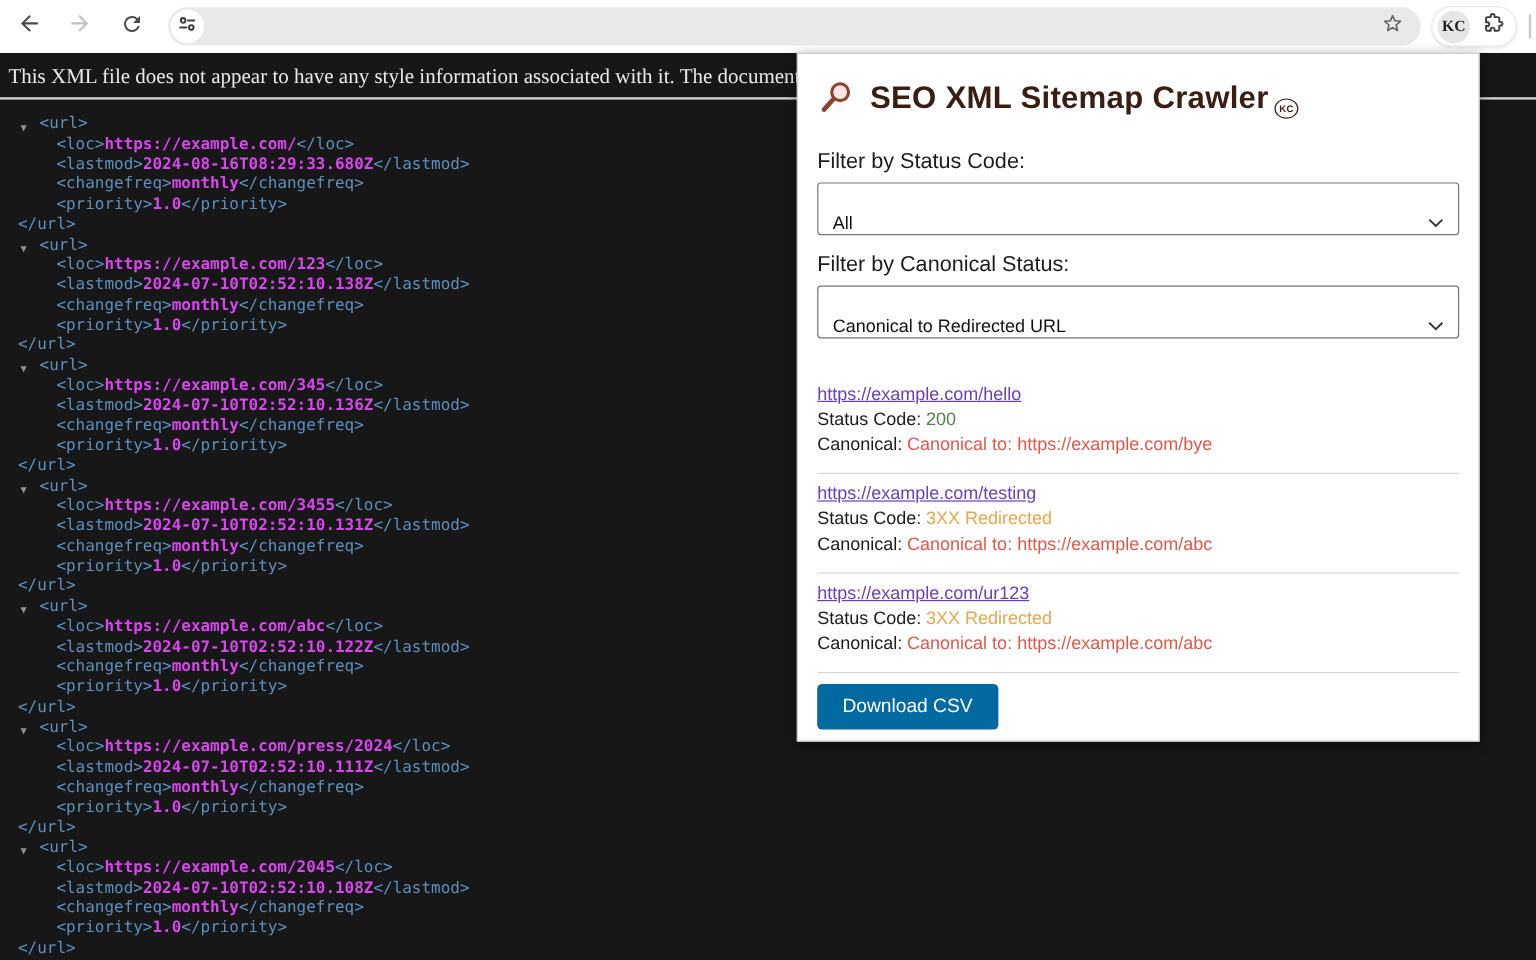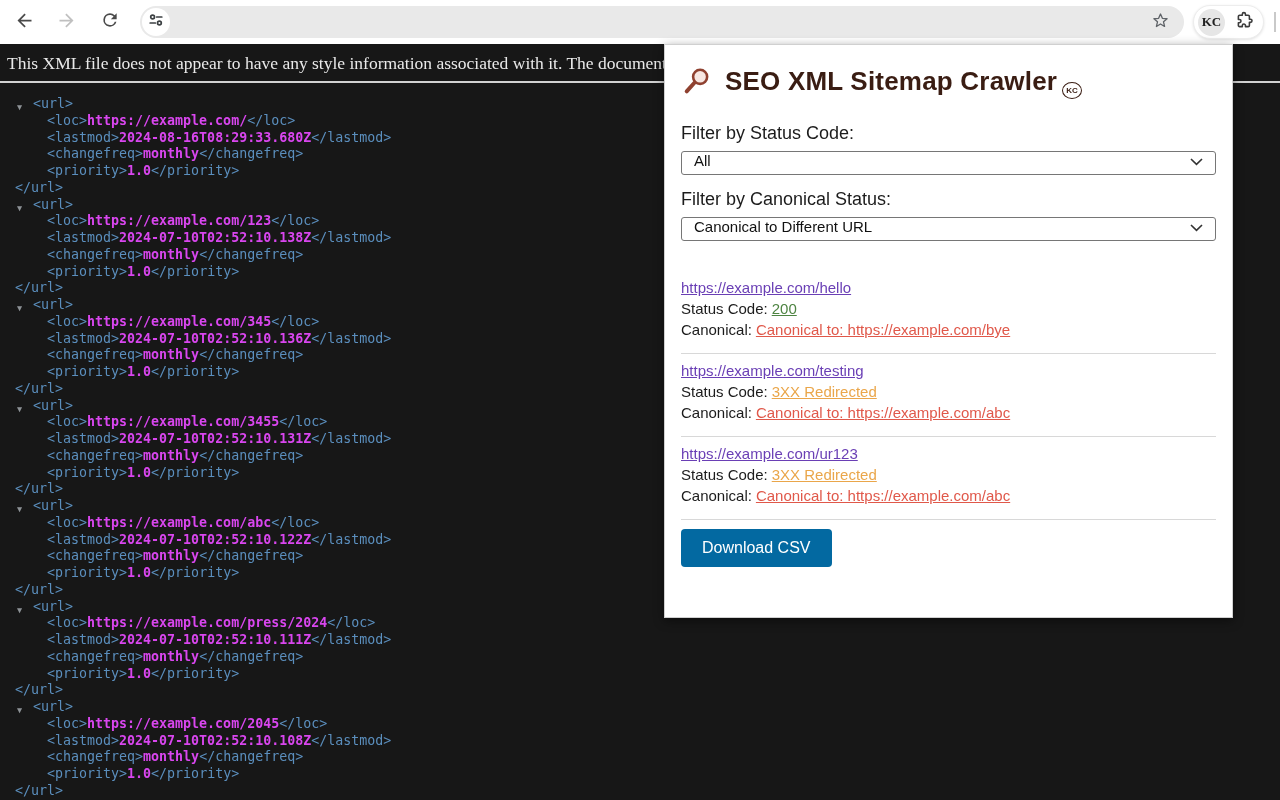--- a/index.html
+++ b/index.html
@@ -47,30 +47,30 @@
   .popup { position:absolute; left:664px; top:44px; width:569px; height:574px;
            background:#fff; border:1px solid #d0d0d0; box-shadow:0 3px 10px rgba(0,0,0,.45);
            z-index:20; padding:0 16px; overflow:hidden; }
   .p-header { display:flex; align-items:flex-start; gap:13px; margin:21px 0 22px; }
   .p-title { font-size:26px; font-weight:bold; color:#3a1d13; letter-spacing:.2px; }
   .kc-badge { display:inline-flex; align-items:center; justify-content:center;
               width:20px; height:17px; border:1.6px solid #3a1d13; border-radius:50%;
               font-size:8px; font-weight:bold; color:#3a1d13; margin-left:5px; vertical-align:baseline;
               transform:translateY(3px); }
   .f-label { font-size:18px; color:#1c1c1c; margin-bottom:7px; }
-  .select { height:24px; border:1px solid #767676; border-radius:3px; background:#fff;
-            display:flex; align-items:flex-start; justify-content:space-between;
+  .select { height:44px; border:1px solid #767676; border-radius:3px; background:#fff;
+            display:flex; align-items:flex-end; justify-content:space-between;
             padding:0 12px; margin-bottom:14px; cursor:pointer; }
   .select-value { font-size:15px; color:#111; }
   .results { margin-top:36px; }
   .result { padding-bottom:13px; border-bottom:1px solid #d8d8d8; margin-bottom:6px; }
   .r-link { display:inline-block; font-size:15px; color:#6a3fb5; text-decoration:underline;
             line-height:21px; cursor:pointer; }
   .r-line { font-size:15px; line-height:21px; color:#1c1c1c; }
-  .r-status, .r-canonical { margin-left:4px;text-decoration:underline; }
+  .r-status, .r-canonical { margin-left:4px; }
   .dl-btn { display:inline-block; background:#0369a1; color:#fff; border:none; border-radius:4px;
             font-size:16px; font-family:"Liberation Sans", sans-serif;
             padding:10px 21px; cursor:pointer; margin-top:3px; }
 </style>
 </head>
 <body>
 
 <div class="toolbar">
   <div class="nav-btn back">
     <span>
@@ -150,21 +150,21 @@
     <span class="select-value">All</span>
     <span>
       <svg width="13" height="8" viewBox="0 0 13 8">
           <path d="M1 1l5.5 5.3L12 1" fill="none" stroke="#333" stroke-width="1.6"></path>
         </svg>
     </span>
   </div>
 
   <div class="f-label">Filter by Canonical Status:</div>
   <div class="select" role="combobox">
-    <span class="select-value">Canonical to Different URL</span>
+    <span class="select-value">Canonical to Redirected URL</span>
     <span>
       <svg width="13" height="8" viewBox="0 0 13 8">
           <path d="M1 1l5.5 5.3L12 1" fill="none" stroke="#333" stroke-width="1.6"></path>
         </svg>
     </span>
   </div>
 
   <div class="results">
   <div class="result">
     <a class="r-link" href="#">https://example.com/hello</a>

